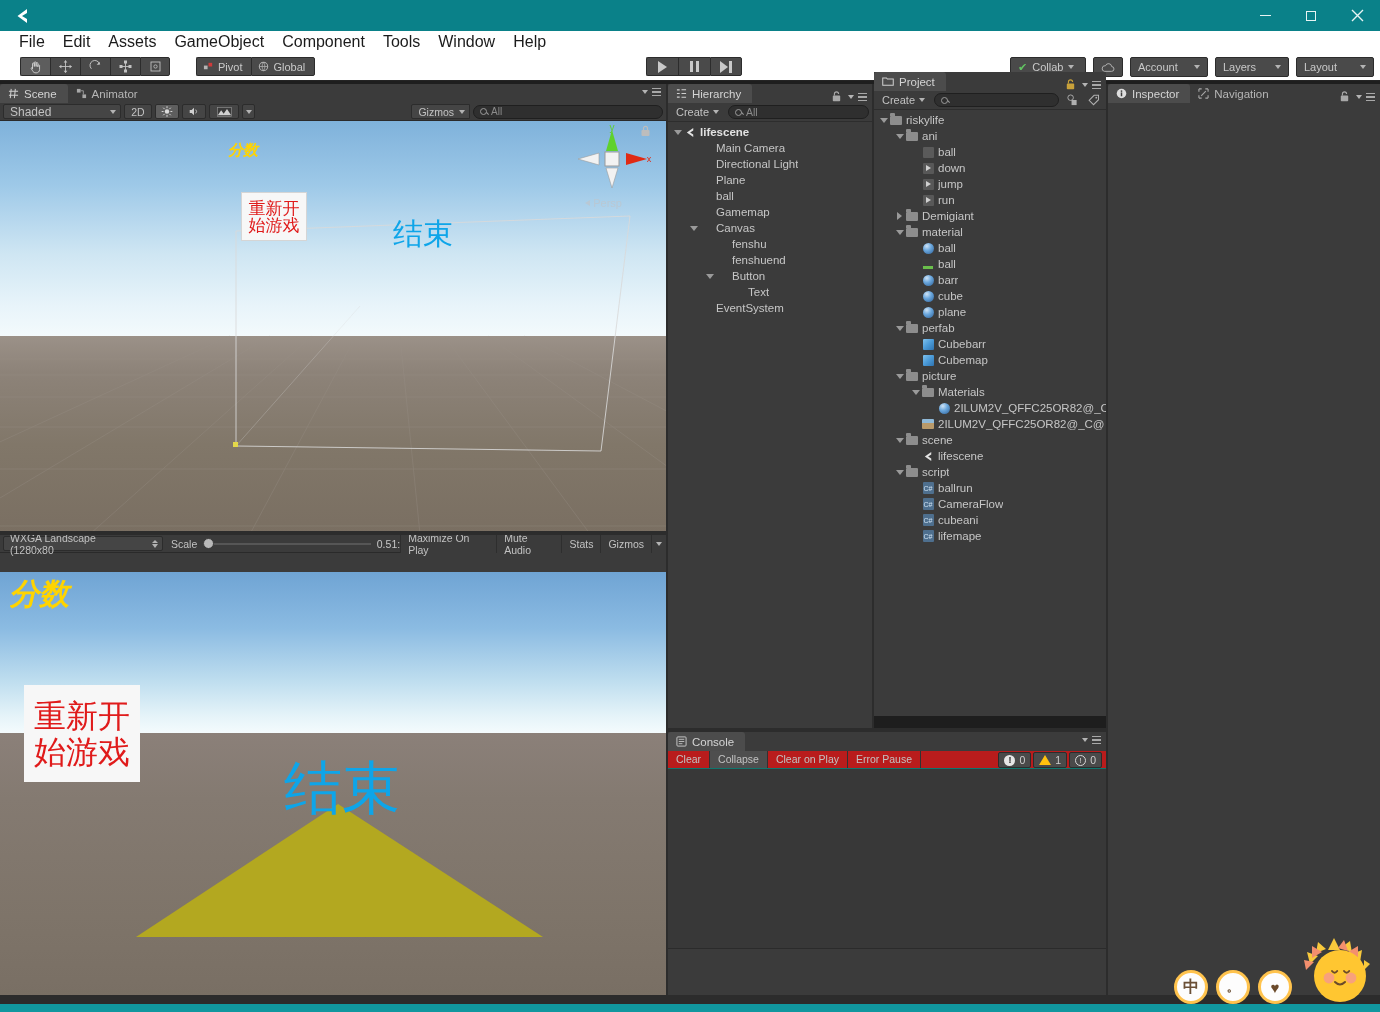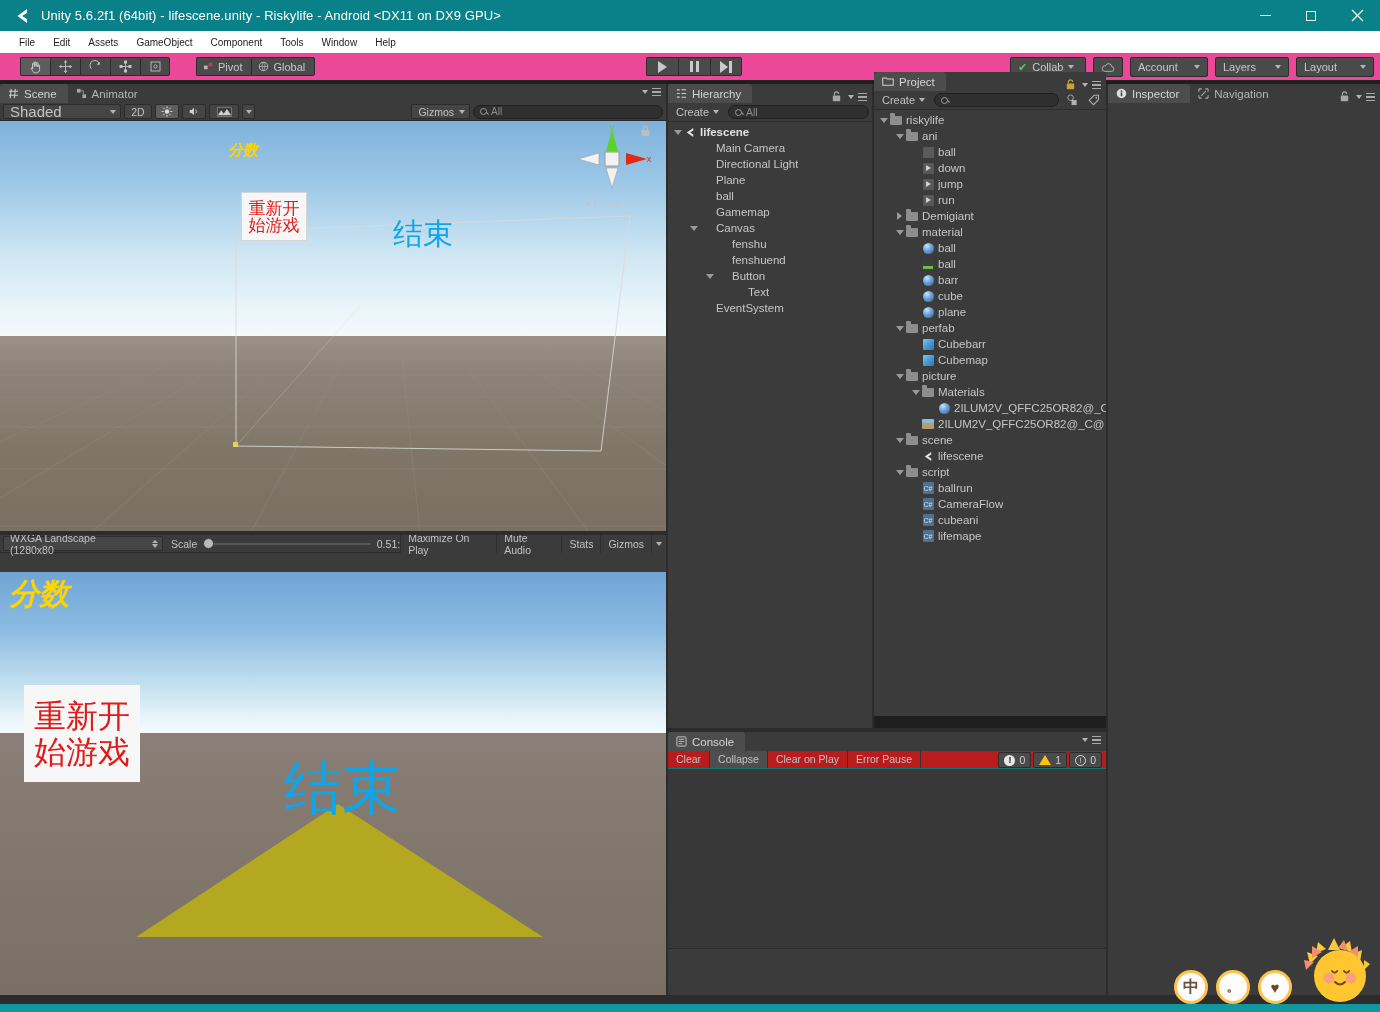--- a/index.html
+++ b/index.html
@@ -32,27 +32,27 @@
   }
   .winbtn .sq { width:10px; height:10px; border:1.4px solid #e8f4f4; }
   .winbtn .dash { width:11px; height:1.4px; background:#e8f4f4; }
 
   
   .menubar {
     position:absolute; left:0; top:31px; width:1380px; height:22px;
     background:#ffffff; display:flex; align-items:center; padding-left:10px;
   }
   .menu-item {
-    color:#1b1b1b; font-size:10px; padding:2px 9px; white-space:nowrap;
+    color:#1b1b1b; font-size:16px; padding:2px 9px; white-space:nowrap;
   }
 
   
   .maintoolbar {
     position:absolute; left:0; top:53px; width:1380px; height:28px;
-    background:#ec4899; border-bottom:1px solid #242424;
+    background:#ffffff; border-bottom:1px solid #242424;
     display:flex; align-items:center;
   }
   .tb-group { display:flex; align-items:center; }
   .tb-btn {
     height:19px; min-width:30px; background:#4a4a4a;
     border:1px solid #2c2c2c; border-right:none;
     display:flex; align-items:center; justify-content:center;
     color:#c4c4c4; font-size:11px; position:relative;
   }
   .tb-btn:last-child { border-right:1px solid #2c2c2c; }
@@ -147,21 +147,21 @@
   .ic-unity { width:11px;height:11px; }
 
   
   #scene-view { position:absolute; overflow:hidden; }
   .scene-toolbar {
     height:18px; background:#3b3b3b; display:flex; align-items:center; gap:3px;
     padding:0 3px; border-bottom:1px solid #2a2a2a;
   }
   .st-drop {
     height:15px; min-width:118px; background:#454545; border:1px solid #2c2c2c; border-radius:2px;
-    color:#c2c2c2; font-size:15px; display:flex; align-items:center; justify-content:space-between;
+    color:#c2c2c2; font-size:12px; display:flex; align-items:center; justify-content:space-between;
     padding:0 4px 0 6px;
   }
   .st-btn {
     height:15px; background:#454545; border:1px solid #2c2c2c; border-radius:2px;
     color:#c2c2c2; font-size:10.5px; padding:0 5px; display:flex; align-items:center; justify-content:center;
   }
   .st-btn.on { background:#5e5e5e; }
   .st-spacer { flex:1; }
   .st-gizmos { height:15px; background:#454545;border:1px solid #2c2c2c;border-radius:2px 0 0 2px;
     color:#c2c2c2;font-size:10.5px;padding:0 4px 0 6px;display:flex;align-items:center;gap:5px;}
@@ -238,21 +238,20 @@
 <body>
 
 <div class="app">
 
   <div class="titlebar">
     <div class="unity-logo">
       <svg width="18" height="18" viewBox="0 0 18 18">
         <polygon points="13,2 3.5,9 13,16 13,12 8,9 13,6" fill="#ffffff"></polygon>
       </svg>
     </div>
-    <div class="title-text">Unity 5.6.2f1 (64bit) - lifescene.unity - Riskylife - Android &lt;DX11 on DX9 GPU&gt;</div>
     <div class="winbtns">
       <div class="winbtn">
           <span class="dash"></span>
         </div>
       <div class="winbtn">
           <span class="sq"></span>
         </div>
       <div class="winbtn">
         <svg width="13" height="13" viewBox="0 0 13 13">
             <path d="M1 1 L12 12 M12 1 L1 12" stroke="#e8f4f4" stroke-width="1.4" fill="none"></path>

